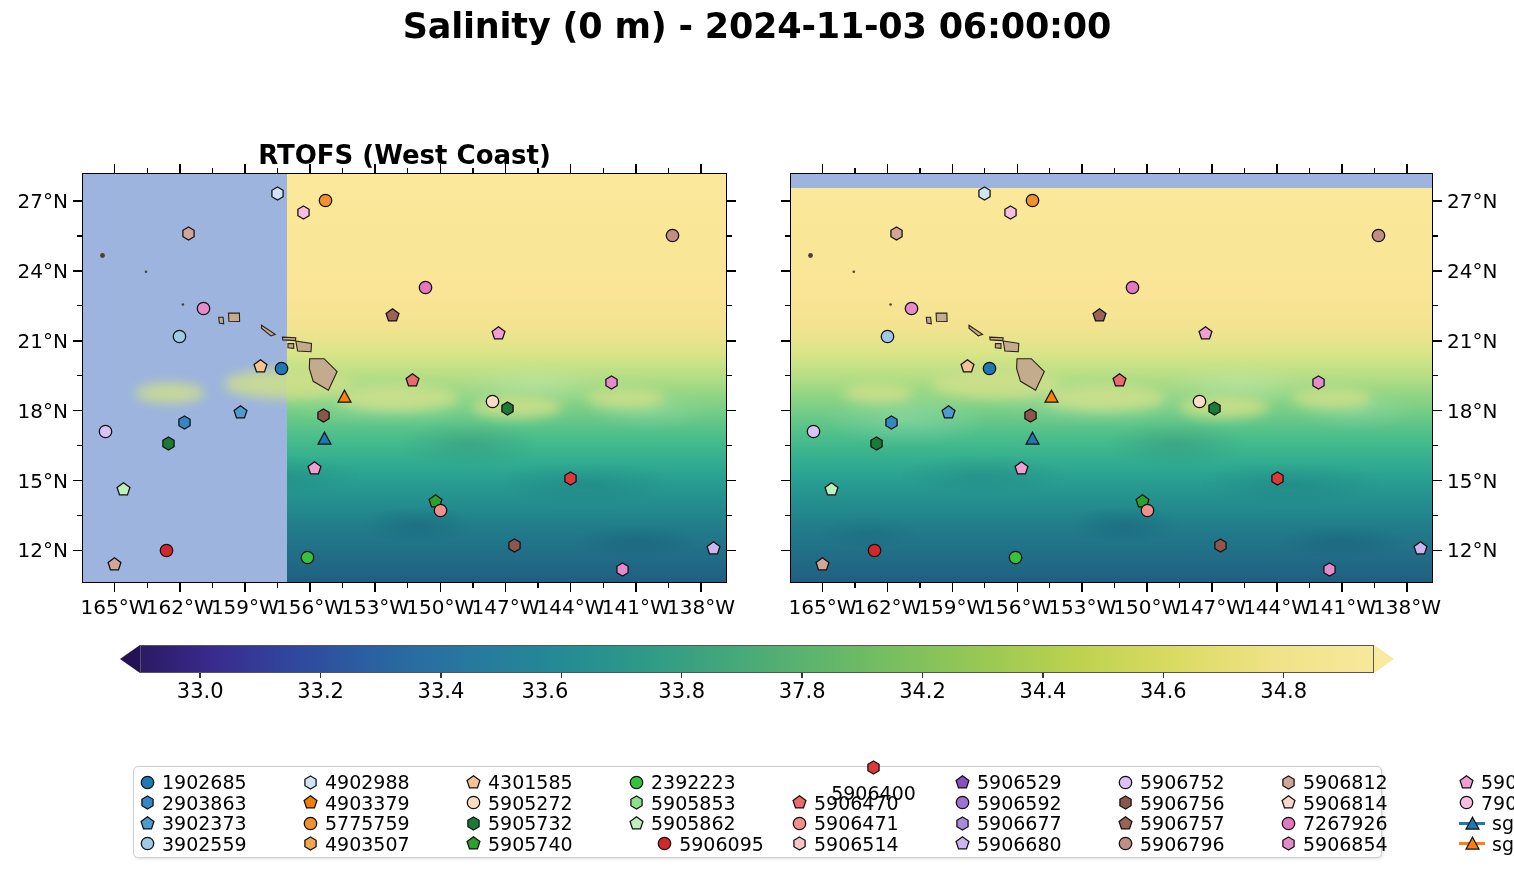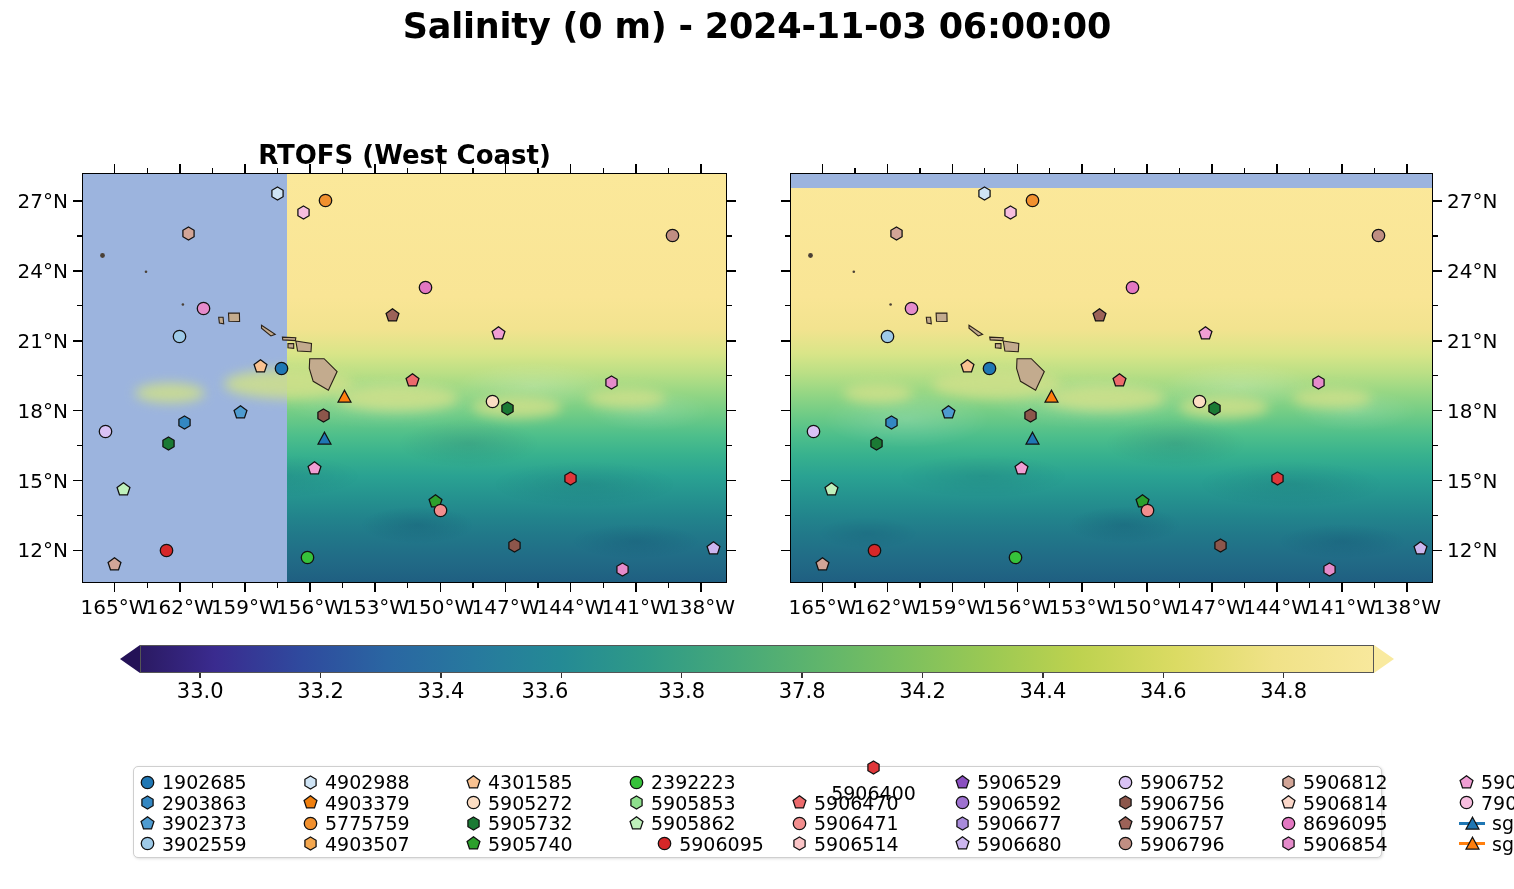--- a/index.html
+++ b/index.html
@@ -756,21 +756,21 @@
             </svg>
           </span>
           <span class="leg-text">5906757</span>
         </div>
         <div class="leg-item" style="grid-area: 3 / 8;">
           <span class="mk">
             <svg class="shp" width="15" height="15" viewBox="0 0 20 20">
               <circle cx="10" cy="10" r="8.3" fill="#e377c2" stroke="#111" stroke-width="1.7"></circle>
             </svg>
           </span>
-          <span class="leg-text">8696095</span>
+          <span class="leg-text">7267926</span>
         </div>
         <div class="leg-item" style="grid-area: 3 / 9;">
           <span class="gl-mark">
             <span class="gl-line" style="background:#1f77b4"></span>
             <span class="gl-tri">
               <svg class="shp" width="14" height="14" viewBox="0 0 20 20">
                 <polygon points="10,1.6 18.6,17.4 1.4,17.4" fill="#1f77b4" stroke="#111" stroke-width="1.7"></polygon>
               </svg>
             </span>
           </span>

